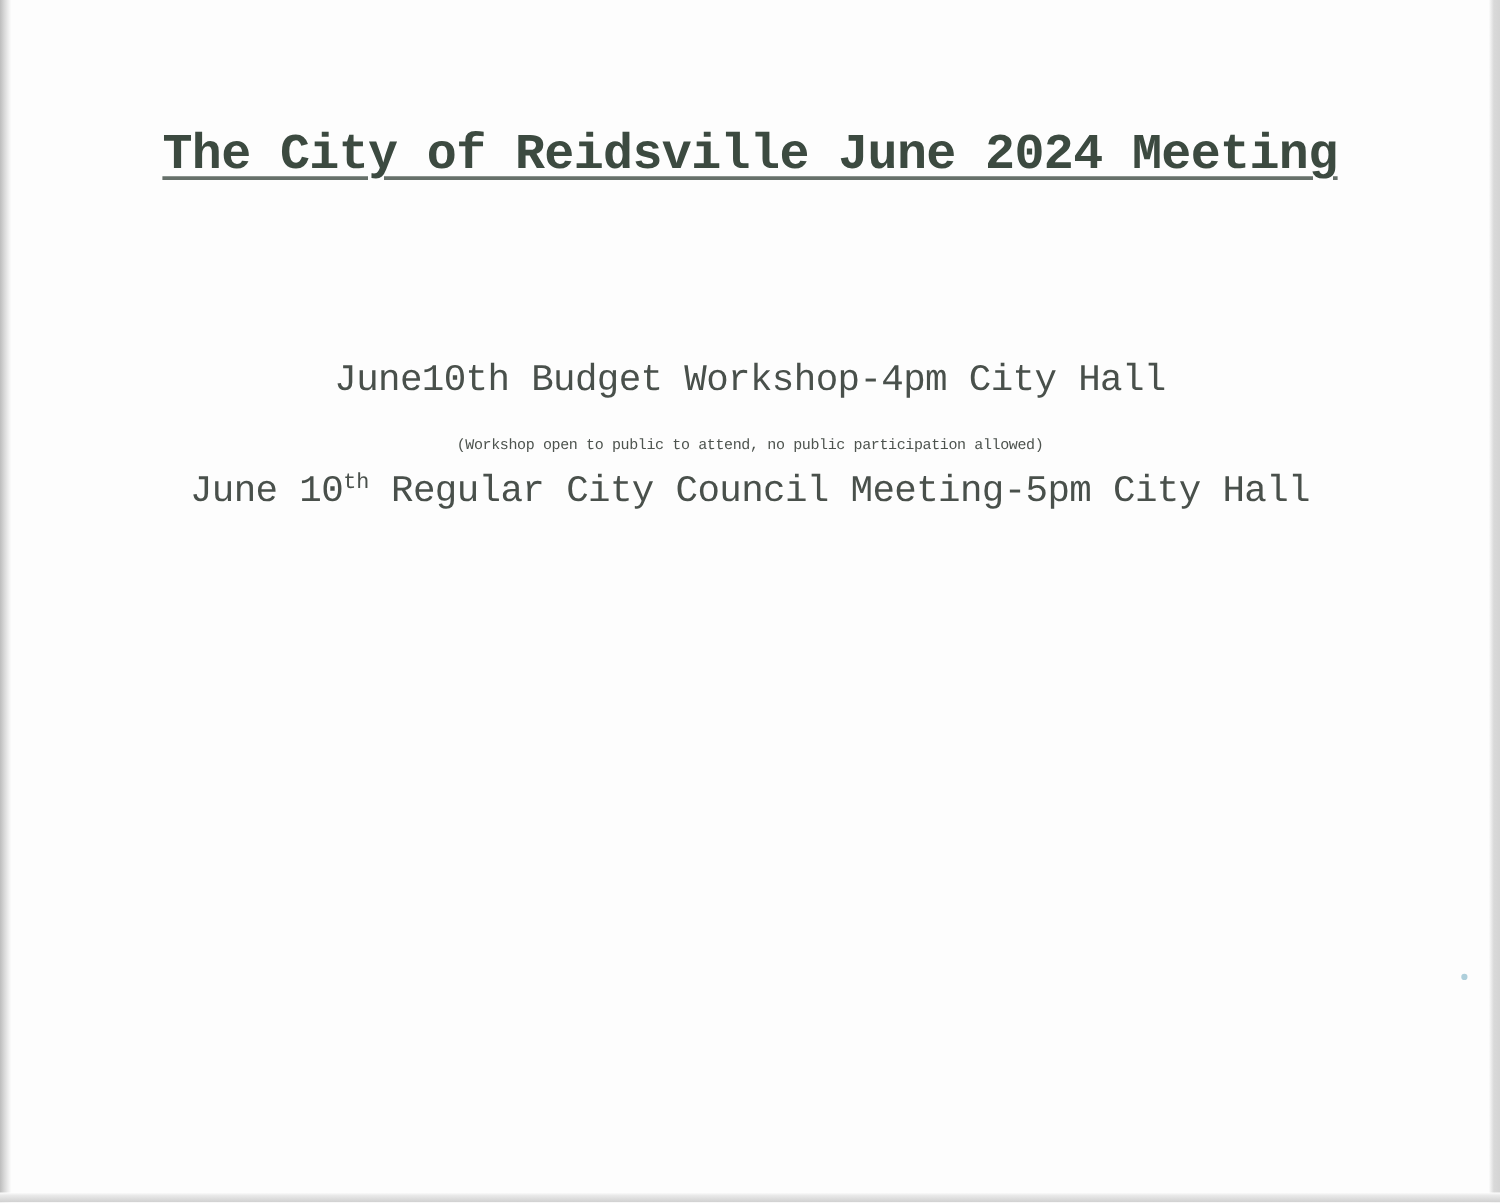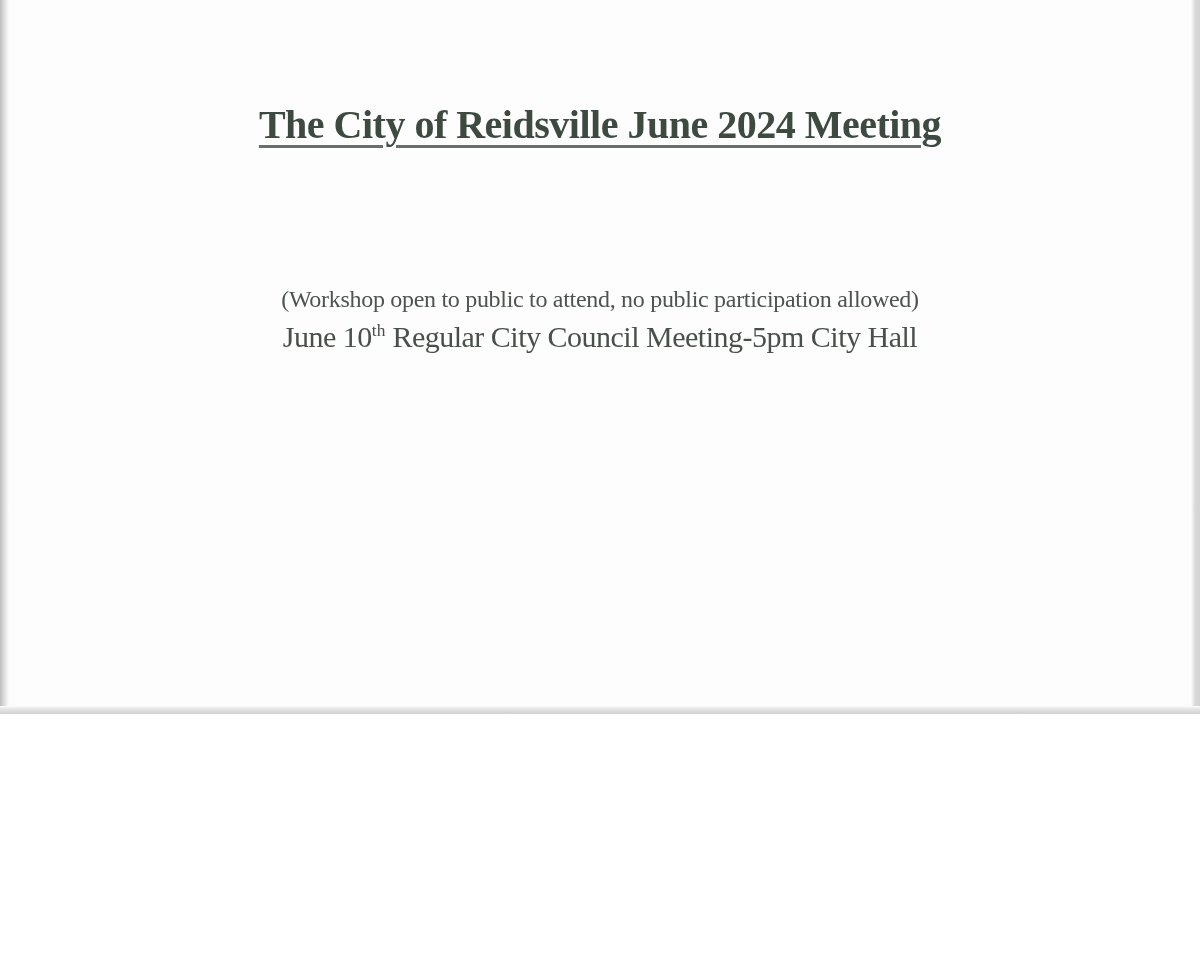--- a/index.html
+++ b/index.html
@@ -1,22 +1,22 @@
 <!DOCTYPE html>
 <html><head>
 <meta charset="utf-8">
 <style>
   html, body { margin: 0; padding: 0; background: #ffffff; }
   .page {
     position: relative;
     width: 1200px;
-    height: 714px;
+    height: 962px;
     background: #fdfdfd;
     overflow: hidden;
-    font-family: Liberation Serif, serif;
+    font-family: Liberation Mono, monospace;
   }
   .scan-edge { position: absolute; pointer-events: none; }
   .scan-edge-left {
     left: 0; top: 0; bottom: 0; width: 9px;
     background: linear-gradient(to right, #bdbdbd 0%, #d9d9d9 40%, #efefef 75%, #fdfdfd 100%);
   }
   .scan-edge-right {
     right: 0; top: 0; bottom: 0; width: 9px;
     background: linear-gradient(to left, #d4d4d4 0%, #d9d9d9 55%, #f1f1f1 85%, #fdfdfd 100%);
   }
@@ -48,21 +48,21 @@
   }
   .event {
     margin: 0;
     font-size: 30px;
     letter-spacing: -0.5px;
   }
   .event-1 { line-height: 48px; }
   .event-2 { line-height: 42px; margin-top: 17px; }
   .note {
     margin: 15px 0 0 0;
-    font-size: 24px;
+    font-size: 12px;
     line-height: 30px;
     letter-spacing: -0.3px;
     color: var(--color-note, #4d534e);
   }
   .event-3 { line-height: 42px; margin-top: 2px; }
   .ord {
     font-size: 0.58em;
     vertical-align: super;
     line-height: 0;
     letter-spacing: 0;
@@ -90,20 +90,21 @@
   <div class="scan-edge scan-edge-left"></div>
   <div class="scan-edge scan-edge-right"></div>
   <div class="scan-edge scan-edge-bottom"></div>
 
   <h1 class="doc-title">
       <span class="title-line">The City of Reidsville June 2024 Meeting</span>
     </h1>
 
   <div class="schedule">
 
+    <p class="event event-2">June10th Budget Workshop-4pm City Hall</p>
 
     <p class="note">(Workshop open to public to attend, no public participation allowed)</p>
 
     <p class="event event-3"><span>June 10</span><sup class="ord">th</sup><span> Regular City Council Meeting-5pm City Hall</span></p>
   </div>
 
   <span class="speck"></span>
 </div>
 
 </body></html>

